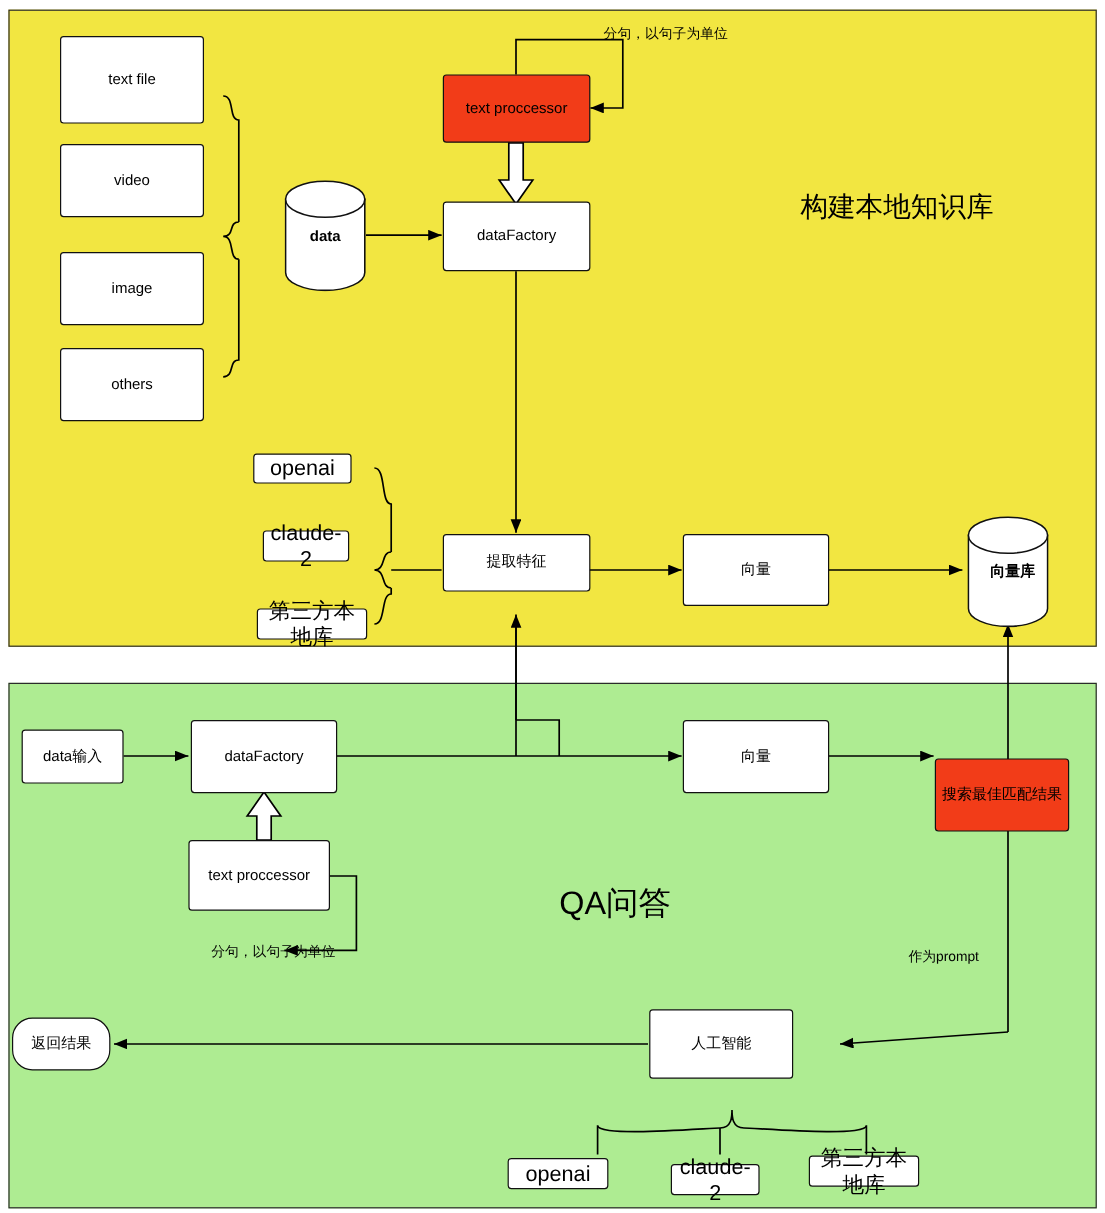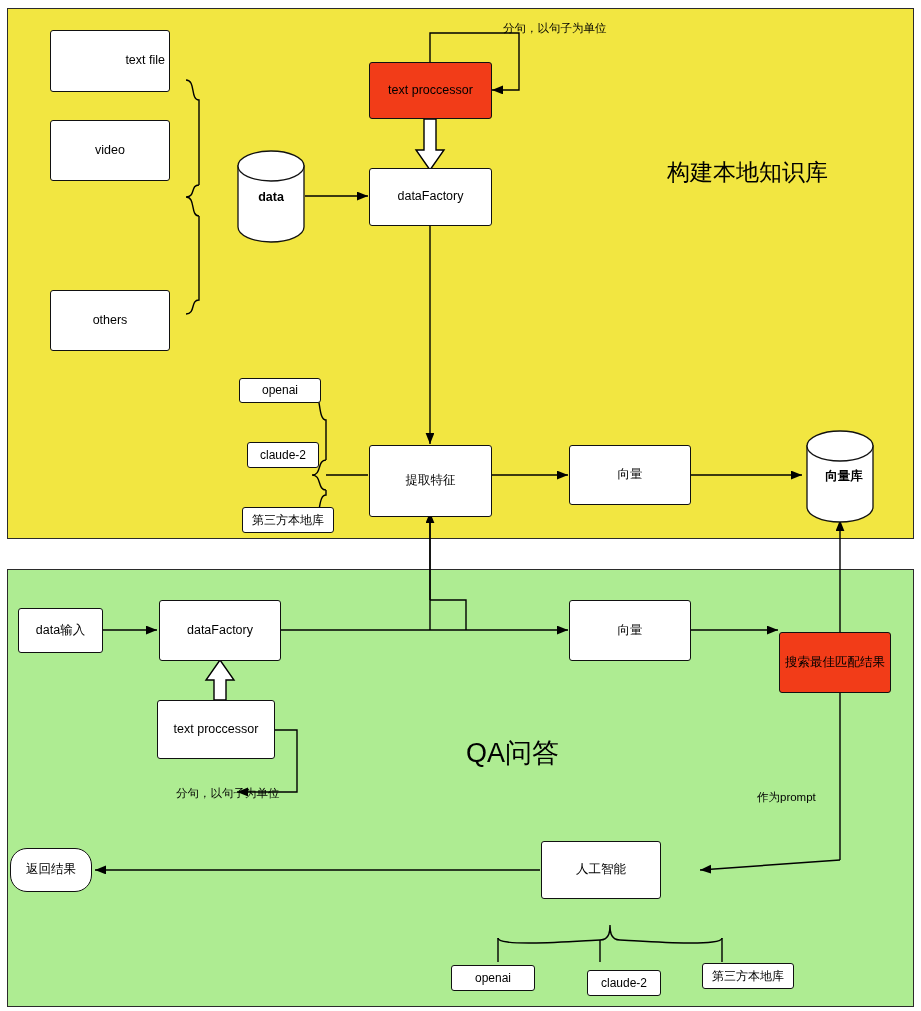--- a/index.html
+++ b/index.html
@@ -59,22 +59,21 @@
     font-size: 12.5px;
     color: #000000;
     line-height: 1.25;
     padding: 2px 4px;
   }
   .node.red {
     background: #f23c18;
     border: 1px solid #111111;
   }
   .node.small {
-    font-size: 12px;
-    margin-left: 28px;
+    font-size: 18px;
   }
   .cyl {
     position: absolute;
     box-sizing: border-box;
     display: flex;
     align-items: center;
     justify-content: center;
     font-size: 12.5px;
     color: #000;
     text-align: center;
@@ -162,25 +161,28 @@
              M722,938 C722,948 630,940 620,940
              M620,940 C610,940 610,930 610,925" fill="none" stroke="#000" stroke-width="1.4"></path>
     <line x1="498" y1="938" x2="498" y2="962" stroke="#000" stroke-width="1.4"></line>
     <line x1="722" y1="938" x2="722" y2="962" stroke="#000" stroke-width="1.4"></line>
     <line x1="600" y1="940" x2="600" y2="962" stroke="#000" stroke-width="1.4"></line>
   </svg>
 
   <div class="region-title" id="title-top">构建本地知识库</div>
   <div class="region-title" id="title-bottom">QA问答</div>
 
-  <div class="node" style="left:50px; top:30px; width:120px; height:62px;justify-content:flex-end;">
+  <div class="node" style="left:50px; top:30px; width:120px; height:73px;">
     <span>text file</span>
   </div>
   <div class="node" style="left:50px; top:120px; width:120px; height:61px;">
     <span>video</span>
+  </div>
+  <div class="node" style="left:50px; top:210px; width:120px; height:61px;">
+    <span>image</span>
   </div>
   <div class="node" style="left:50px; top:290px; width:120px; height:61px;">
     <span>others</span>
   </div>
 
   <div class="cyl" style="left:237px; top:150px; width:68px; height:93px;">
     <svg width="68" height="93" viewBox="0 0 68 93">
       <path d="M1,16 L1,77 A33,15 0 0 0 67,77 L67,16 z" fill="#fff" stroke="#111" stroke-width="1.3"></path>
       <ellipse cx="34" cy="16" rx="33" ry="15" fill="#fff" stroke="#111" stroke-width="1.3"></ellipse>
     </svg>
@@ -199,21 +201,21 @@
   <div class="node small" style="left:211px; top:378px; width:82px; height:25px;">
     <span>openai</span>
   </div>
   <div class="node small" style="left:219px; top:442px; width:72px; height:26px;">
     <span>claude-2</span>
   </div>
   <div class="node small" style="left:214px; top:507px; width:92px; height:26px;">
     <span>第三方本地库</span>
   </div>
 
-  <div class="node" style="left:369px; top:445px; width:123px; height:72px;">
+  <div class="node" style="left:369px; top:445px; width:123px; height:48px;">
     <span>提取特征</span>
   </div>
 
   <div class="node" style="left:569px; top:445px; width:122px; height:60px;">
     <span>向量</span>
   </div>
 
   <div class="cyl" style="left:806px; top:430px; width:76px; height:93px;">
     <svg width="68" height="93" viewBox="0 0 68 93">
       <path d="M1,16 L1,77 A33,15 0 0 0 67,77 L67,16 z" fill="#fff" stroke="#111" stroke-width="1.3"></path>

